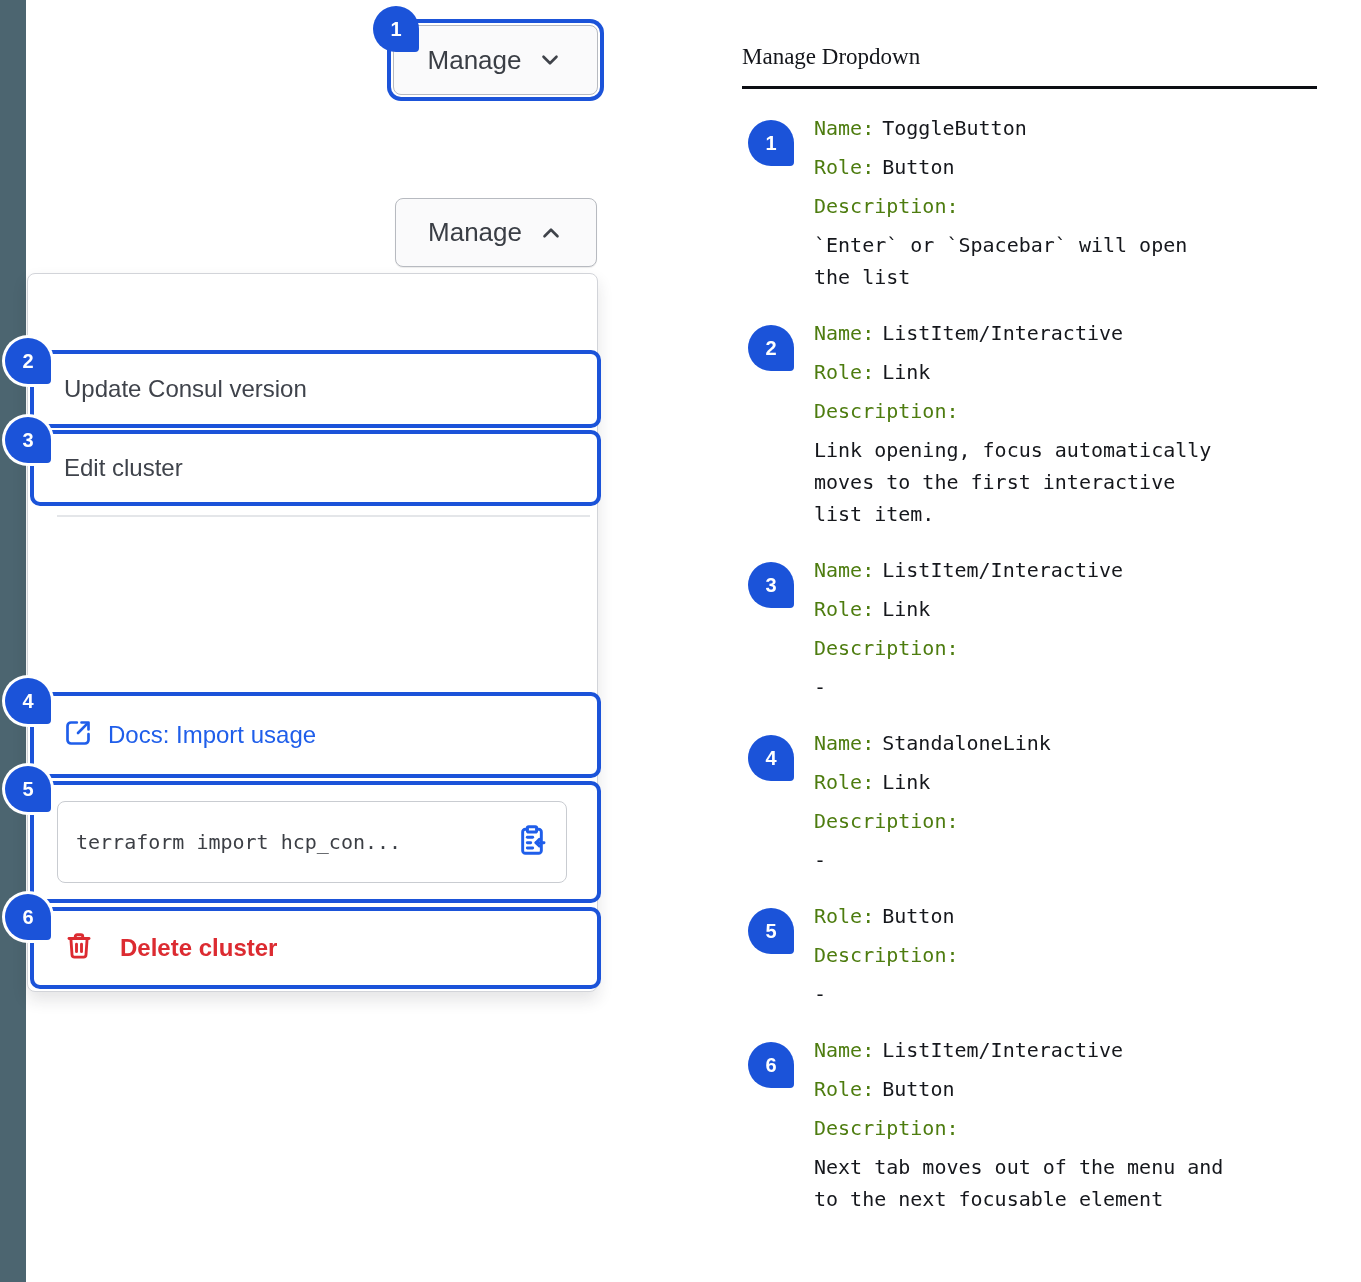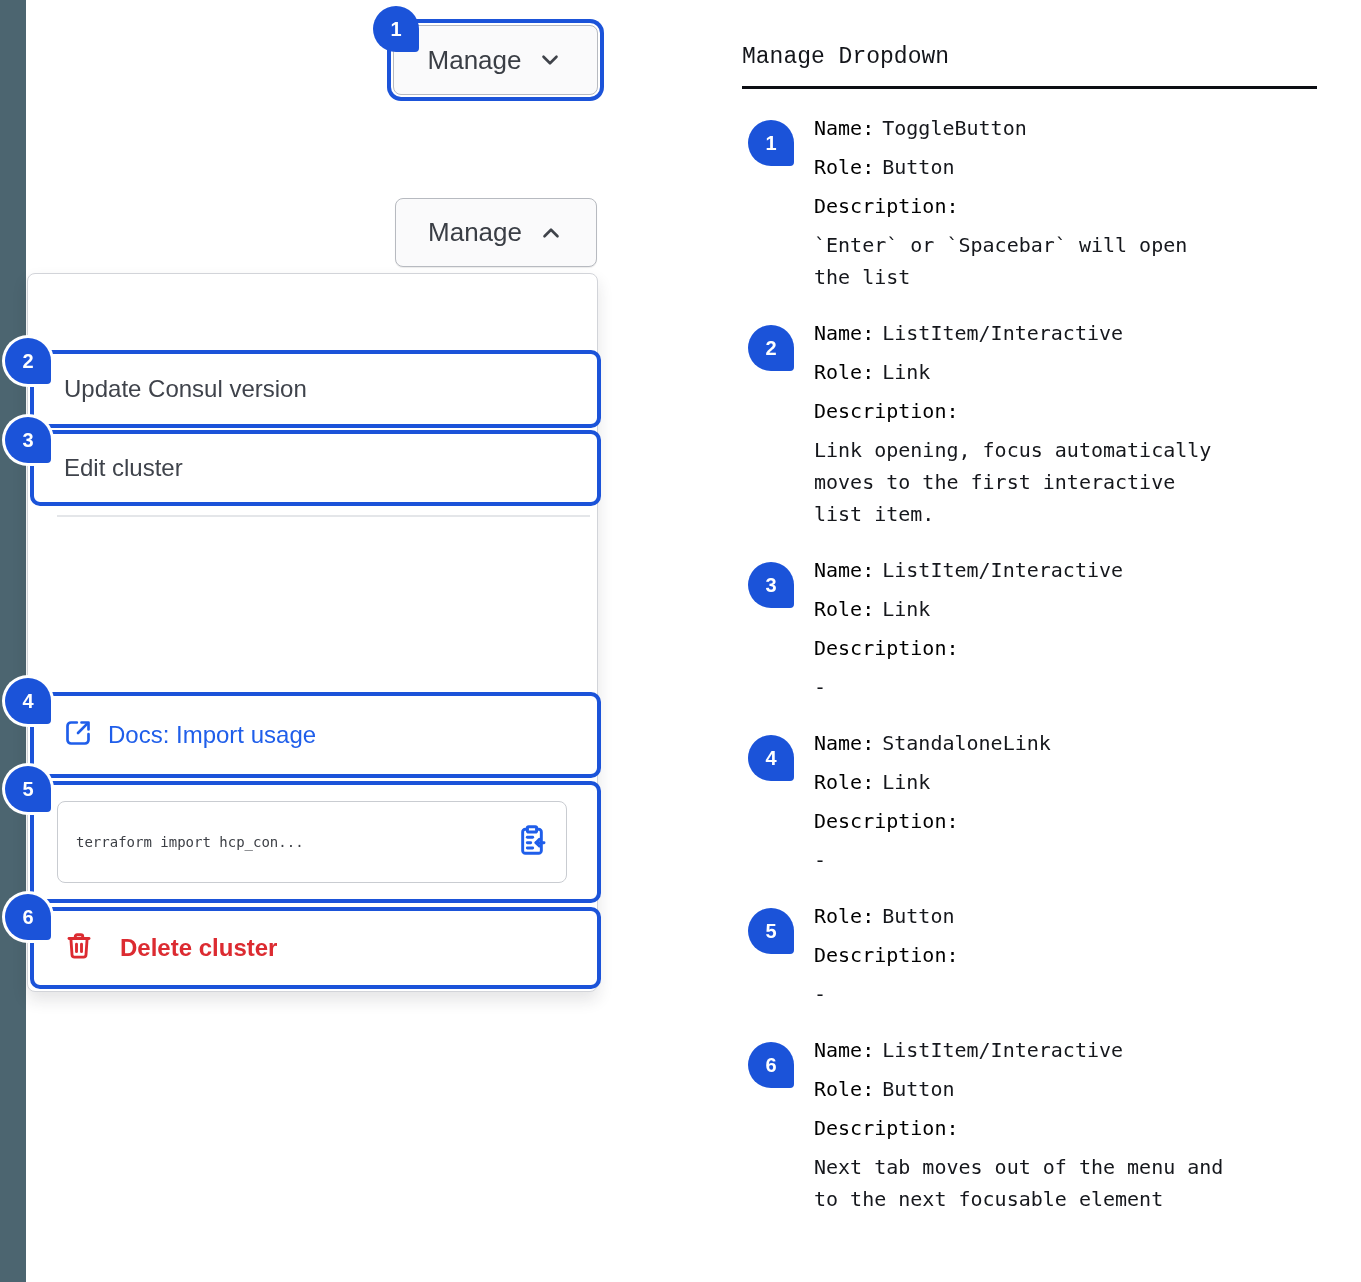--- a/index.html
+++ b/index.html
@@ -43,32 +43,32 @@
   .hlbox .inner-pad { padding-left:30px; display:flex; align-items:center; gap:16px; width:100%; }
   .item-label { font-size:24px; color:#3f434b; }
   .link-label { font-size:24px; color:#1f5eea; font-weight:normal;text-align:center; }
   .danger-label { font-size:24px; color:#dc2b31; font-weight:bold; }
 
   .code-field {
     position:absolute; left:23px; top:16px; width:510px; height:82px;
     border:1px solid #c9ccd1; border-radius:8px; background:#ffffff;
     display:flex; align-items:center; justify-content:space-between; padding:0 18px;
   }
-  .code-text { font-family:"DejaVu Sans Mono", monospace; font-size:14px; color:#3c3f45; white-space:nowrap; }
-
-  
-  .anno-title { position:absolute; left:742px; top:44px; font-family:Liberation Mono, monospace; font-size:23px; color:#14161b; }
+  .code-text { font-family:"DejaVu Sans Mono", monospace; font-size:20px; color:#3c3f45; white-space:nowrap; }
+
+  
+  .anno-title { position:absolute; left:742px; top:44px; font-family:Liberation Serif, serif; font-size:23px; color:#14161b; }
   .anno-rule { position:absolute; left:742px; top:86px; width:575px; height:3px; background:#0c0e13; }
   .anno-list { position:absolute; left:742px; top:112px; width:590px; display:flex; flex-direction:column; }
   .entry { display:flex; flex-direction:row; margin-bottom:24px; }
   .entry .bcol { width:72px; flex:0 0 72px; position:relative; }
   .entry .bcol .badge { position:relative; left:6px; top:8px; }
   .entry .tcol { flex:1; font-family:"DejaVu Sans Mono", monospace; font-size:20px; }
   .frow { line-height:33px; margin-bottom:6px; white-space:nowrap; }
-  .flabel { color:#000000; }
+  .flabel { color:#4d7c0f; }
   .fvalue { color:#15171c; margin-left:8px; }
   .fdesc { line-height:32px; color:#15171c; max-width:414px; }
 </style>
 </head>
 <body>
 
 <div id="stage">
 
   <div class="strip"></div>
 

